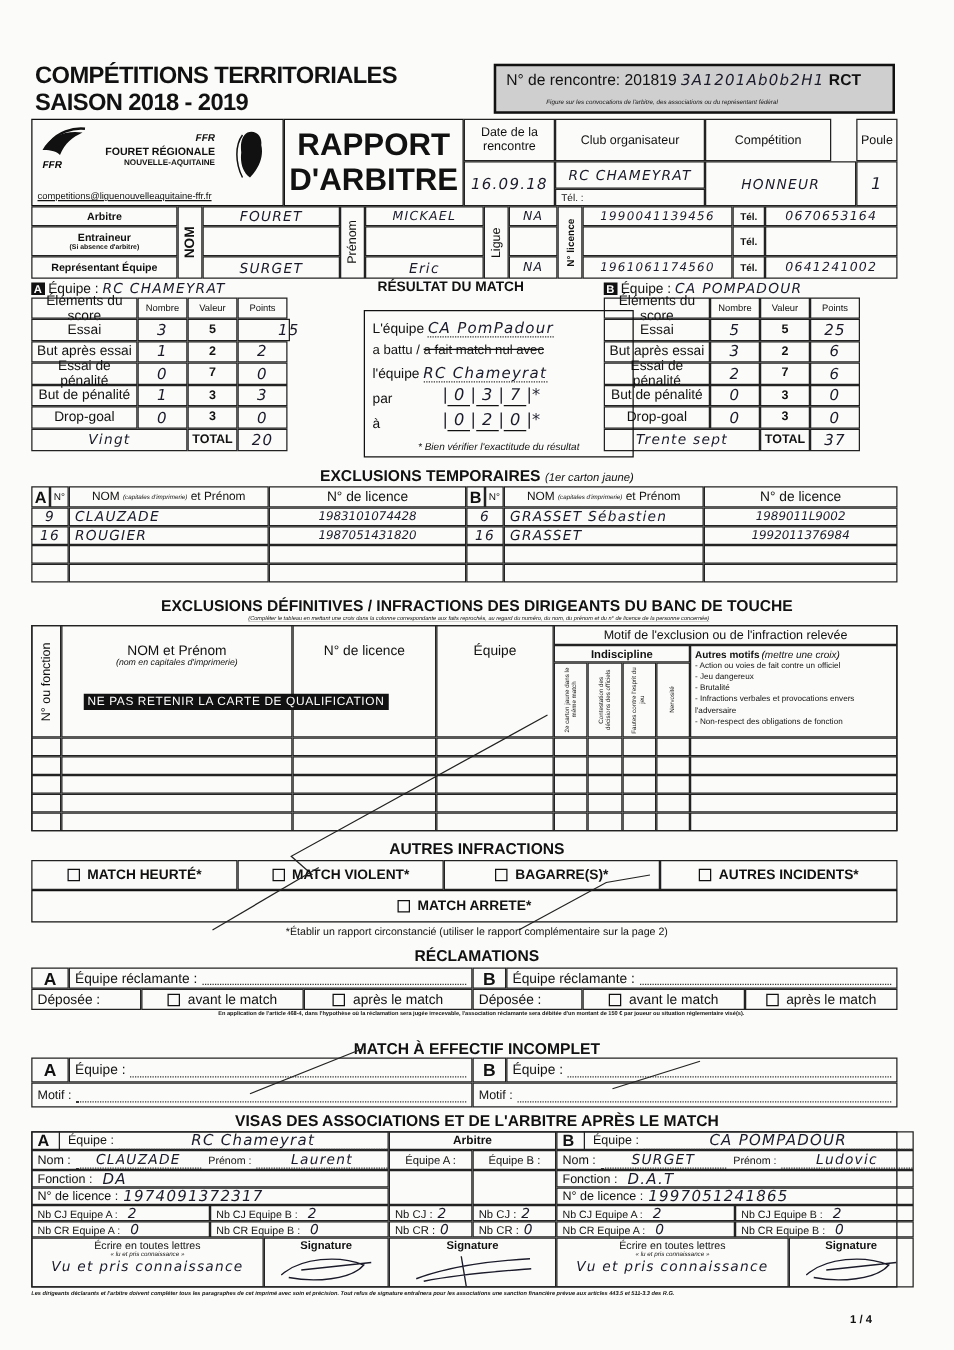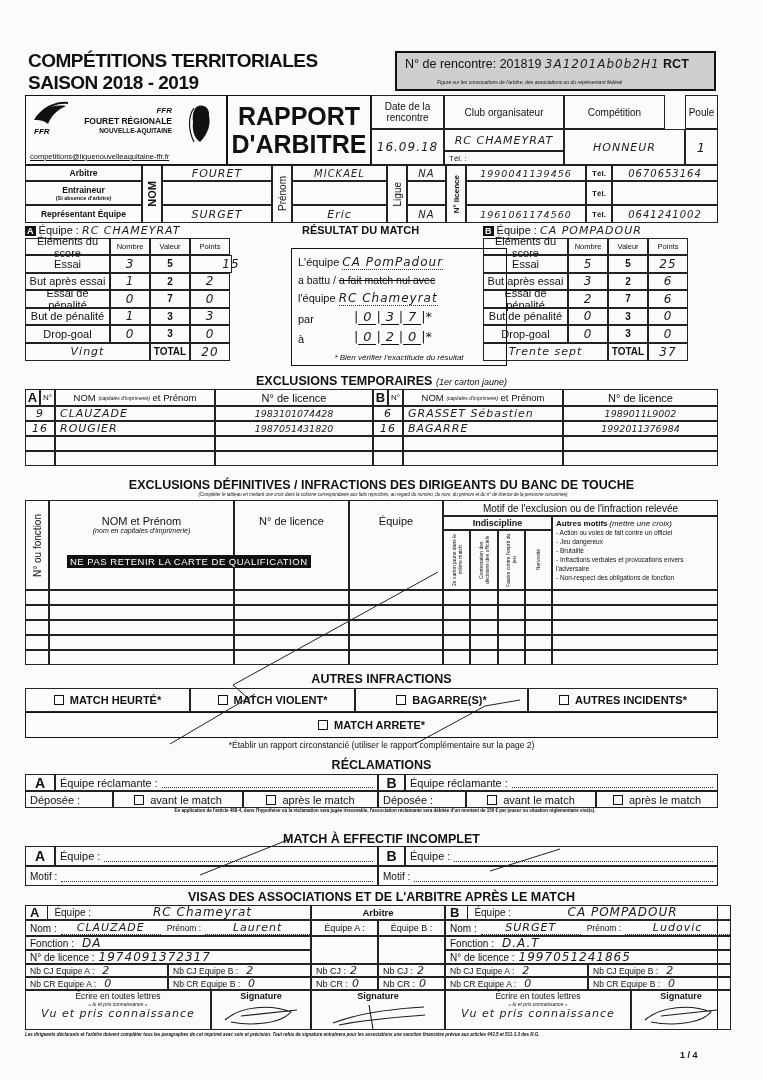--- a/index.html
+++ b/index.html
@@ -229,21 +229,21 @@
     <div class="cell lft hw" style="left:30px;top:62px;width:160px;height:15px;font-size:11px;white-space:nowrap;overflow:hidden;"></div>
     <div class="cell hw" style="left:190px;top:62px;width:158px;height:15px;font-size:9.5px;letter-spacing:0;"></div>
     <div class="cell b" style="left:348px;top:0;width:15px;height:17px;font-size:13px;">B</div>
     <div class="cell" style="left:363px;top:0;width:15px;height:17px;font-size:8px;">N°</div>
     <div class="cell" style="left:378px;top:0;width:160px;height:17px;font-size:9.5px;white-space:nowrap;"><span>NOM</span>&nbsp;<span style="font-size:5px;font-style:italic;">(capitales d'imprimerie)</span>&nbsp;<span>et Prénom</span></div>
     <div class="cell" style="left:538px;top:0;width:155px;height:17px;font-size:11px;">N° de licence</div>
     <div class="cell hw" style="left:348px;top:17px;width:30px;height:15px;font-size:11px;">6</div>
     <div class="cell lft hw" style="left:378px;top:17px;width:160px;height:15px;font-size:11px;white-space:nowrap;overflow:hidden;">GRASSET Sébastien</div>
     <div class="cell hw" style="left:538px;top:17px;width:155px;height:15px;font-size:9.5px;letter-spacing:0;">1989011L9002</div>
     <div class="cell hw" style="left:348px;top:32px;width:30px;height:15px;font-size:11px;">16</div>
-    <div class="cell lft hw" style="left:378px;top:32px;width:160px;height:15px;font-size:11px;white-space:nowrap;overflow:hidden;">BAGARRE</div>
+    <div class="cell lft hw" style="left:378px;top:32px;width:160px;height:15px;font-size:11px;white-space:nowrap;overflow:hidden;">GRASSET</div>
     <div class="cell hw" style="left:538px;top:32px;width:155px;height:15px;font-size:9.5px;letter-spacing:0;">1992011376984</div>
     <div class="cell hw" style="left:348px;top:47px;width:30px;height:15px;font-size:11px;"></div>
     <div class="cell lft hw" style="left:378px;top:47px;width:160px;height:15px;font-size:11px;white-space:nowrap;overflow:hidden;"></div>
     <div class="cell hw" style="left:538px;top:47px;width:155px;height:15px;font-size:9.5px;letter-spacing:0;"></div>
     <div class="cell hw" style="left:348px;top:62px;width:30px;height:15px;font-size:11px;"></div>
     <div class="cell lft hw" style="left:378px;top:62px;width:160px;height:15px;font-size:11px;white-space:nowrap;overflow:hidden;"></div>
     <div class="cell hw" style="left:538px;top:62px;width:155px;height:15px;font-size:9.5px;letter-spacing:0;"></div>
   </div>
 
 <div class="abs sec-title" style="left:0;top:478px;width:763px;">EXCLUSIONS DÉFINITIVES / INFRACTIONS DES DIRIGEANTS DU BANC DE TOUCHE</div>

